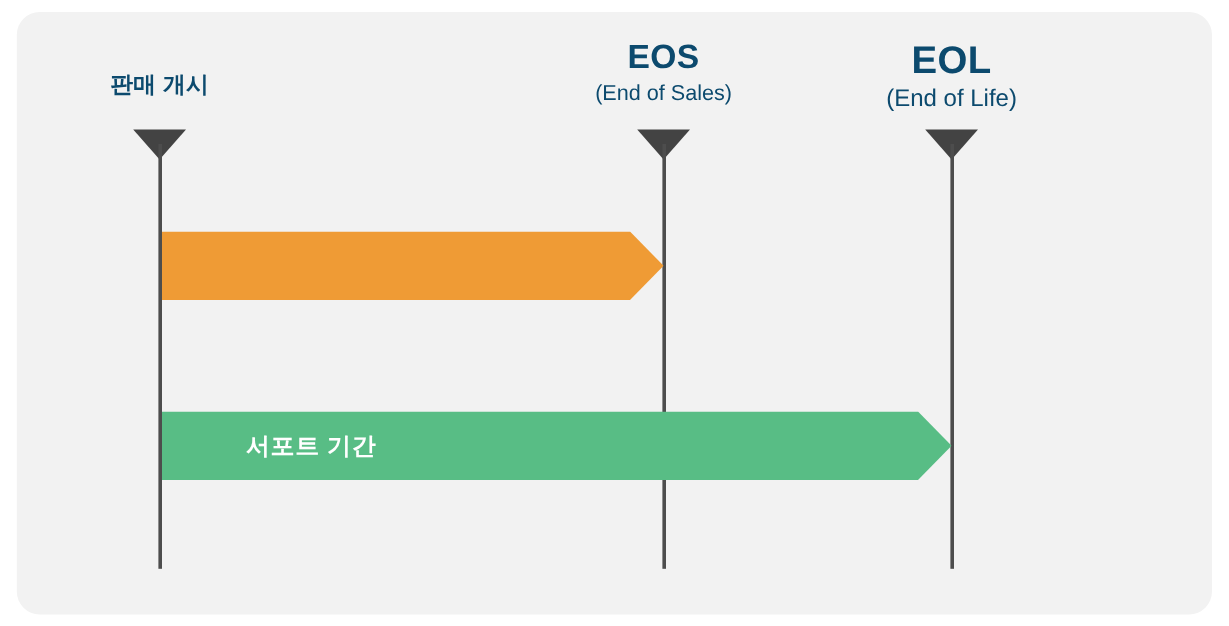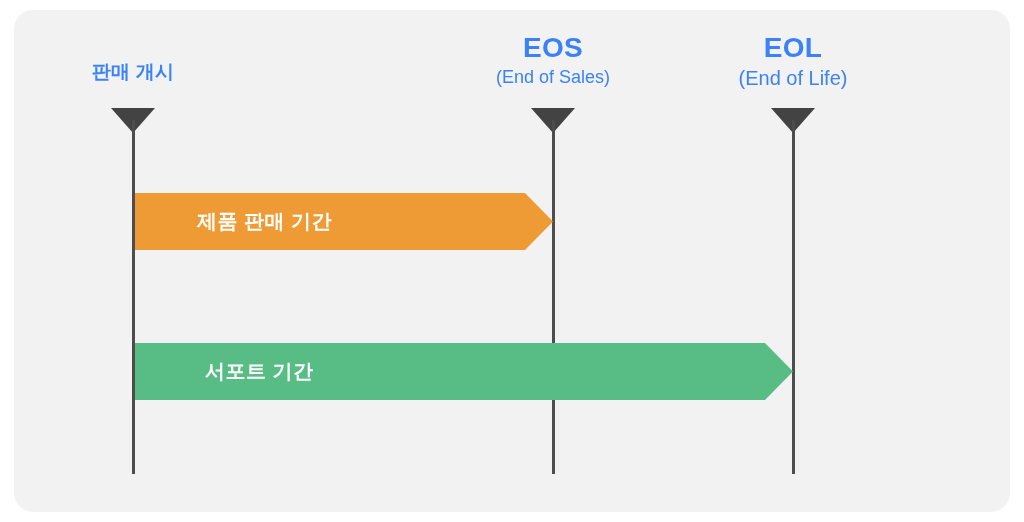--- a/index.html
+++ b/index.html
@@ -54,21 +54,21 @@
     height: 0;
     border-left: 22px solid transparent;
     border-right: 22px solid transparent;
     border-top: 25px solid #434343;
   }
   .ms-labels {
     position: absolute;
     left: -200px;
     width: 400px;
     text-align: center;
-    color: #3b82f6;
+    color: #0c4a6e;
   }
   .ms-title {
     font-weight: bold;
     line-height: 1.1;
     white-space: nowrap;
   }
   .ms-sub {
     font-weight: normal;
     line-height: 1.15;
     white-space: nowrap;
@@ -76,21 +76,21 @@
 
   
   .ms-start .ms-labels { top: 62px; }
   .ms-start .ms-title { font-size: 19px; letter-spacing: 0.2px; }
 
   .ms-eos .ms-labels { top: 33px; }
   .ms-eos .ms-title  { font-size: 28px; letter-spacing: 0.3px; }
   .ms-eos .ms-sub    { font-size: 18px; margin-top: 3px; }
 
   .ms-eol .ms-labels { top: 33px; }
-  .ms-eol .ms-title  { font-size: 28px; letter-spacing: 0.3px; }
+  .ms-eol .ms-title  { font-size: 32px; letter-spacing: 0.3px; }
   .ms-eol .ms-sub    { font-size: 20px; margin-top: 3px; }
 
   
   .bar {
     position: absolute;
     display: flex;
     align-items: center;
   }
   .bar-shape {
     position: absolute;
@@ -140,21 +140,20 @@
       <div class="ms-sub">(End of Life)</div>
     </div>
     <div class="ms-tri"></div>
     <div class="ms-line"></div>
   </div>
 
   <div class="bar bar-sales">
     <svg class="bar-shape" viewBox="0 0 418 57" preserveAspectRatio="none">
       <polygon points="0,0 390,0 418,28.5 390,57 0,57" fill="#ef9b35"></polygon>
     </svg>
-    <span class="bar-label">제품 판매 기간</span>
   </div>
 
   <div class="bar bar-support">
     <svg class="bar-shape" viewBox="0 0 658 57" preserveAspectRatio="none">
       <polygon points="0,0 630,0 658,28.5 630,57 0,57" fill="#58bd85"></polygon>
     </svg>
     <span class="bar-label">서포트 기간</span>
   </div>
 
 </div>

